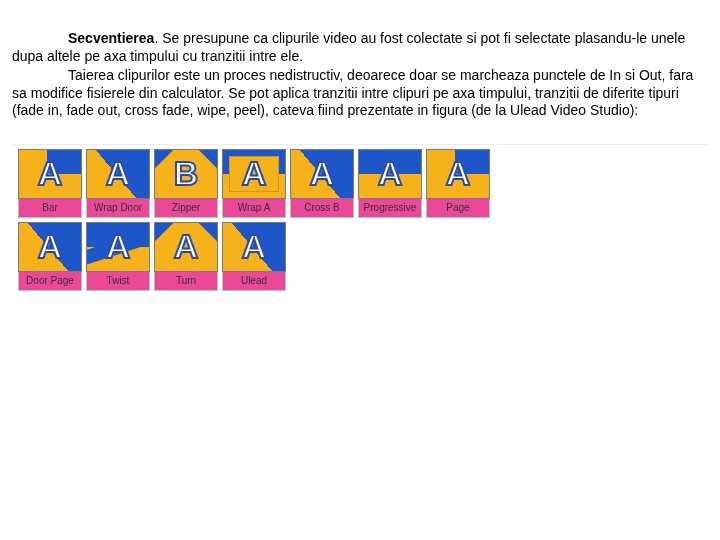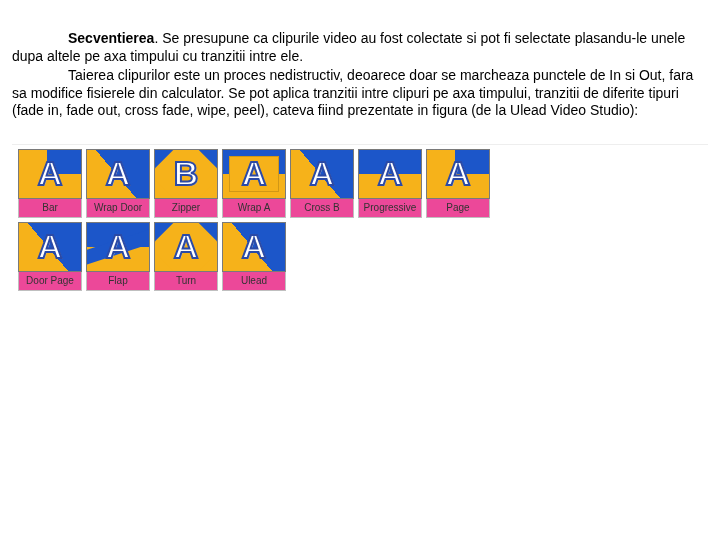--- a/index.html
+++ b/index.html
@@ -169,21 +169,21 @@
             <div class="overlay-diag"></div>
             <div class="letter">A</div>
           </div>
           <div class="label-box">Door Page</div>
         </div>
         <div class="trans-cell">
           <div class="thumb">
             <div class="overlay-twist"></div>
             <div class="letter">A</div>
           </div>
-          <div class="label-box">Flap</div>
+          <div class="label-box">Twist</div>
         </div>
         <div class="trans-cell">
           <div class="thumb">
             <div class="overlay-diamond"></div>
             <div class="letter">A</div>
           </div>
           <div class="label-box">Turn</div>
         </div>
         <div class="trans-cell">
           <div class="thumb">

